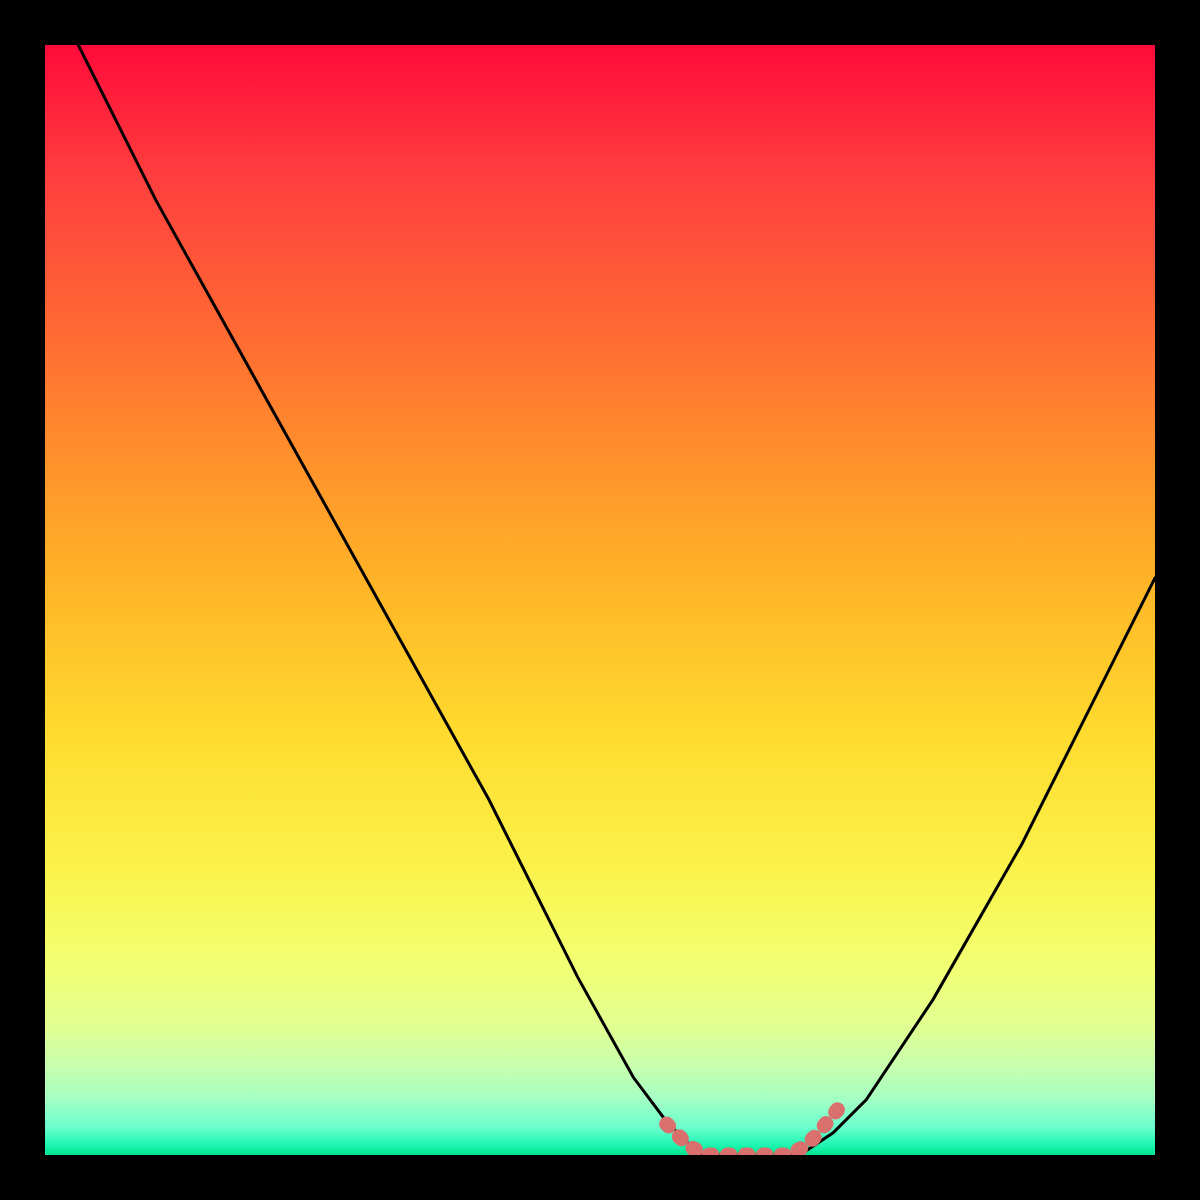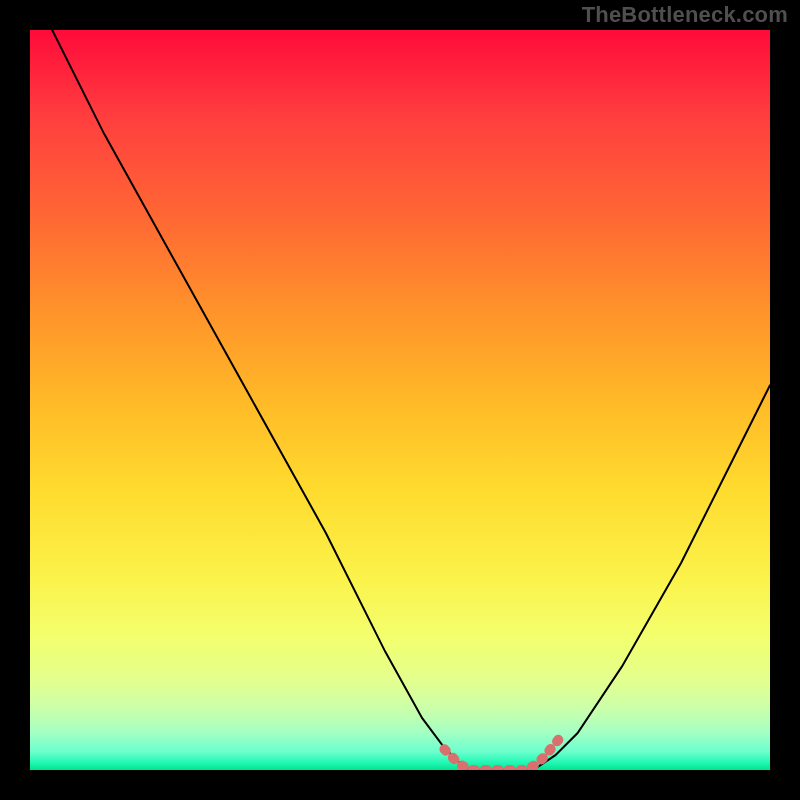--- a/index.html
+++ b/index.html
@@ -58,21 +58,20 @@
     position: absolute;
     inset: 0;
     width: 100%;
     height: 100%;
   }
 </style>
 </head>
 <body>
 
 <div class="frame">
-  <div class="watermark">TheBottleneck.com</div>
 
   <div class="plot">
     <div class="gradient"></div>
     <svg class="curve" viewBox="0 0 740 740" preserveAspectRatio="none">
       <path id="black-path" fill="none" stroke="#000" stroke-width="2" stroke-linecap="round" d="M22.2 0.0 L74.0 103.6 L148.0 236.8 L222.0 370.0 L296.0 503.2 L355.2 621.6 L392.2 688.2 L414.4 717.8 L436.6 740.0 L503.2 740.0 L525.4 725.2 L547.6 703.0 L592.0 636.4 L651.2 532.8 L703.0 429.2 L740.0 355.2"></path>
       <path id="red-path" fill="none" stroke="#d9706d" stroke-width="10" stroke-linecap="round" stroke-linejoin="round" stroke-dasharray="2 10" d="M414.4 719.3 L421.8 726.7 L429.2 734.1 L440.3 740.0 L458.8 740.0 L477.3 740.0 L495.8 740.0 L506.9 734.1 L514.3 726.7 L521.7 717.8 L529.1 708.9"></path>
     </svg>
   </div>
 </div>
 

